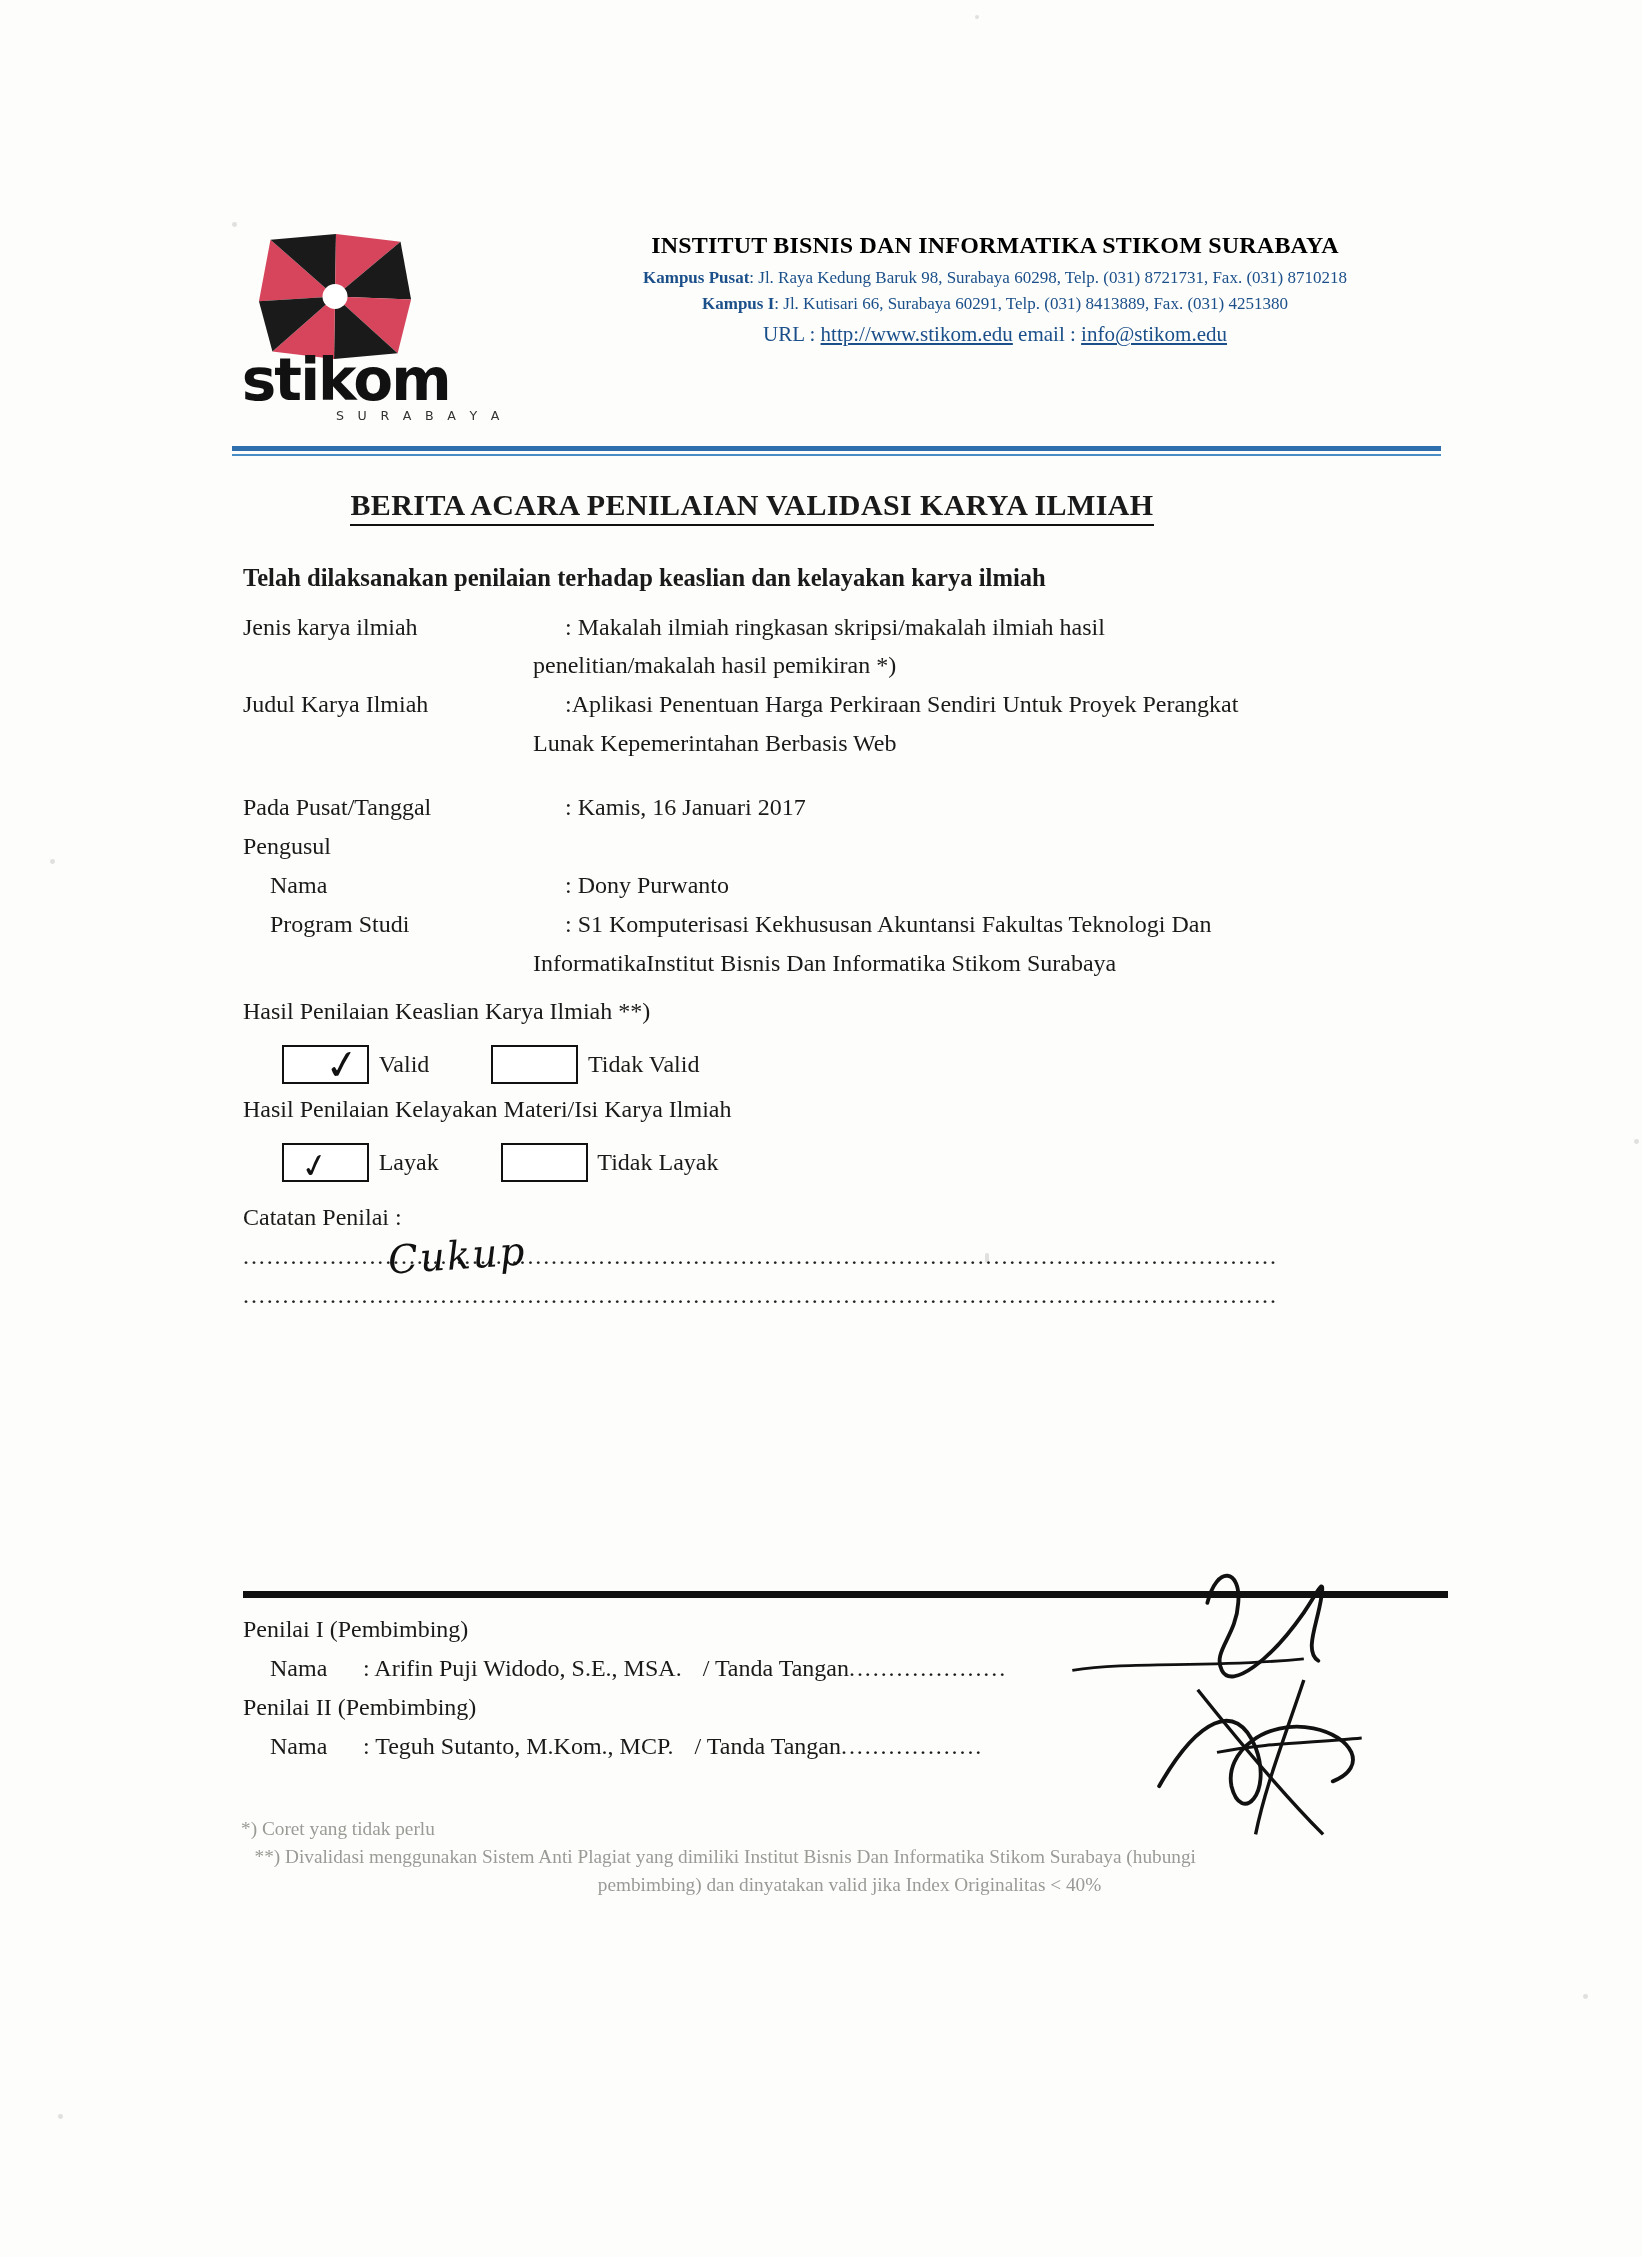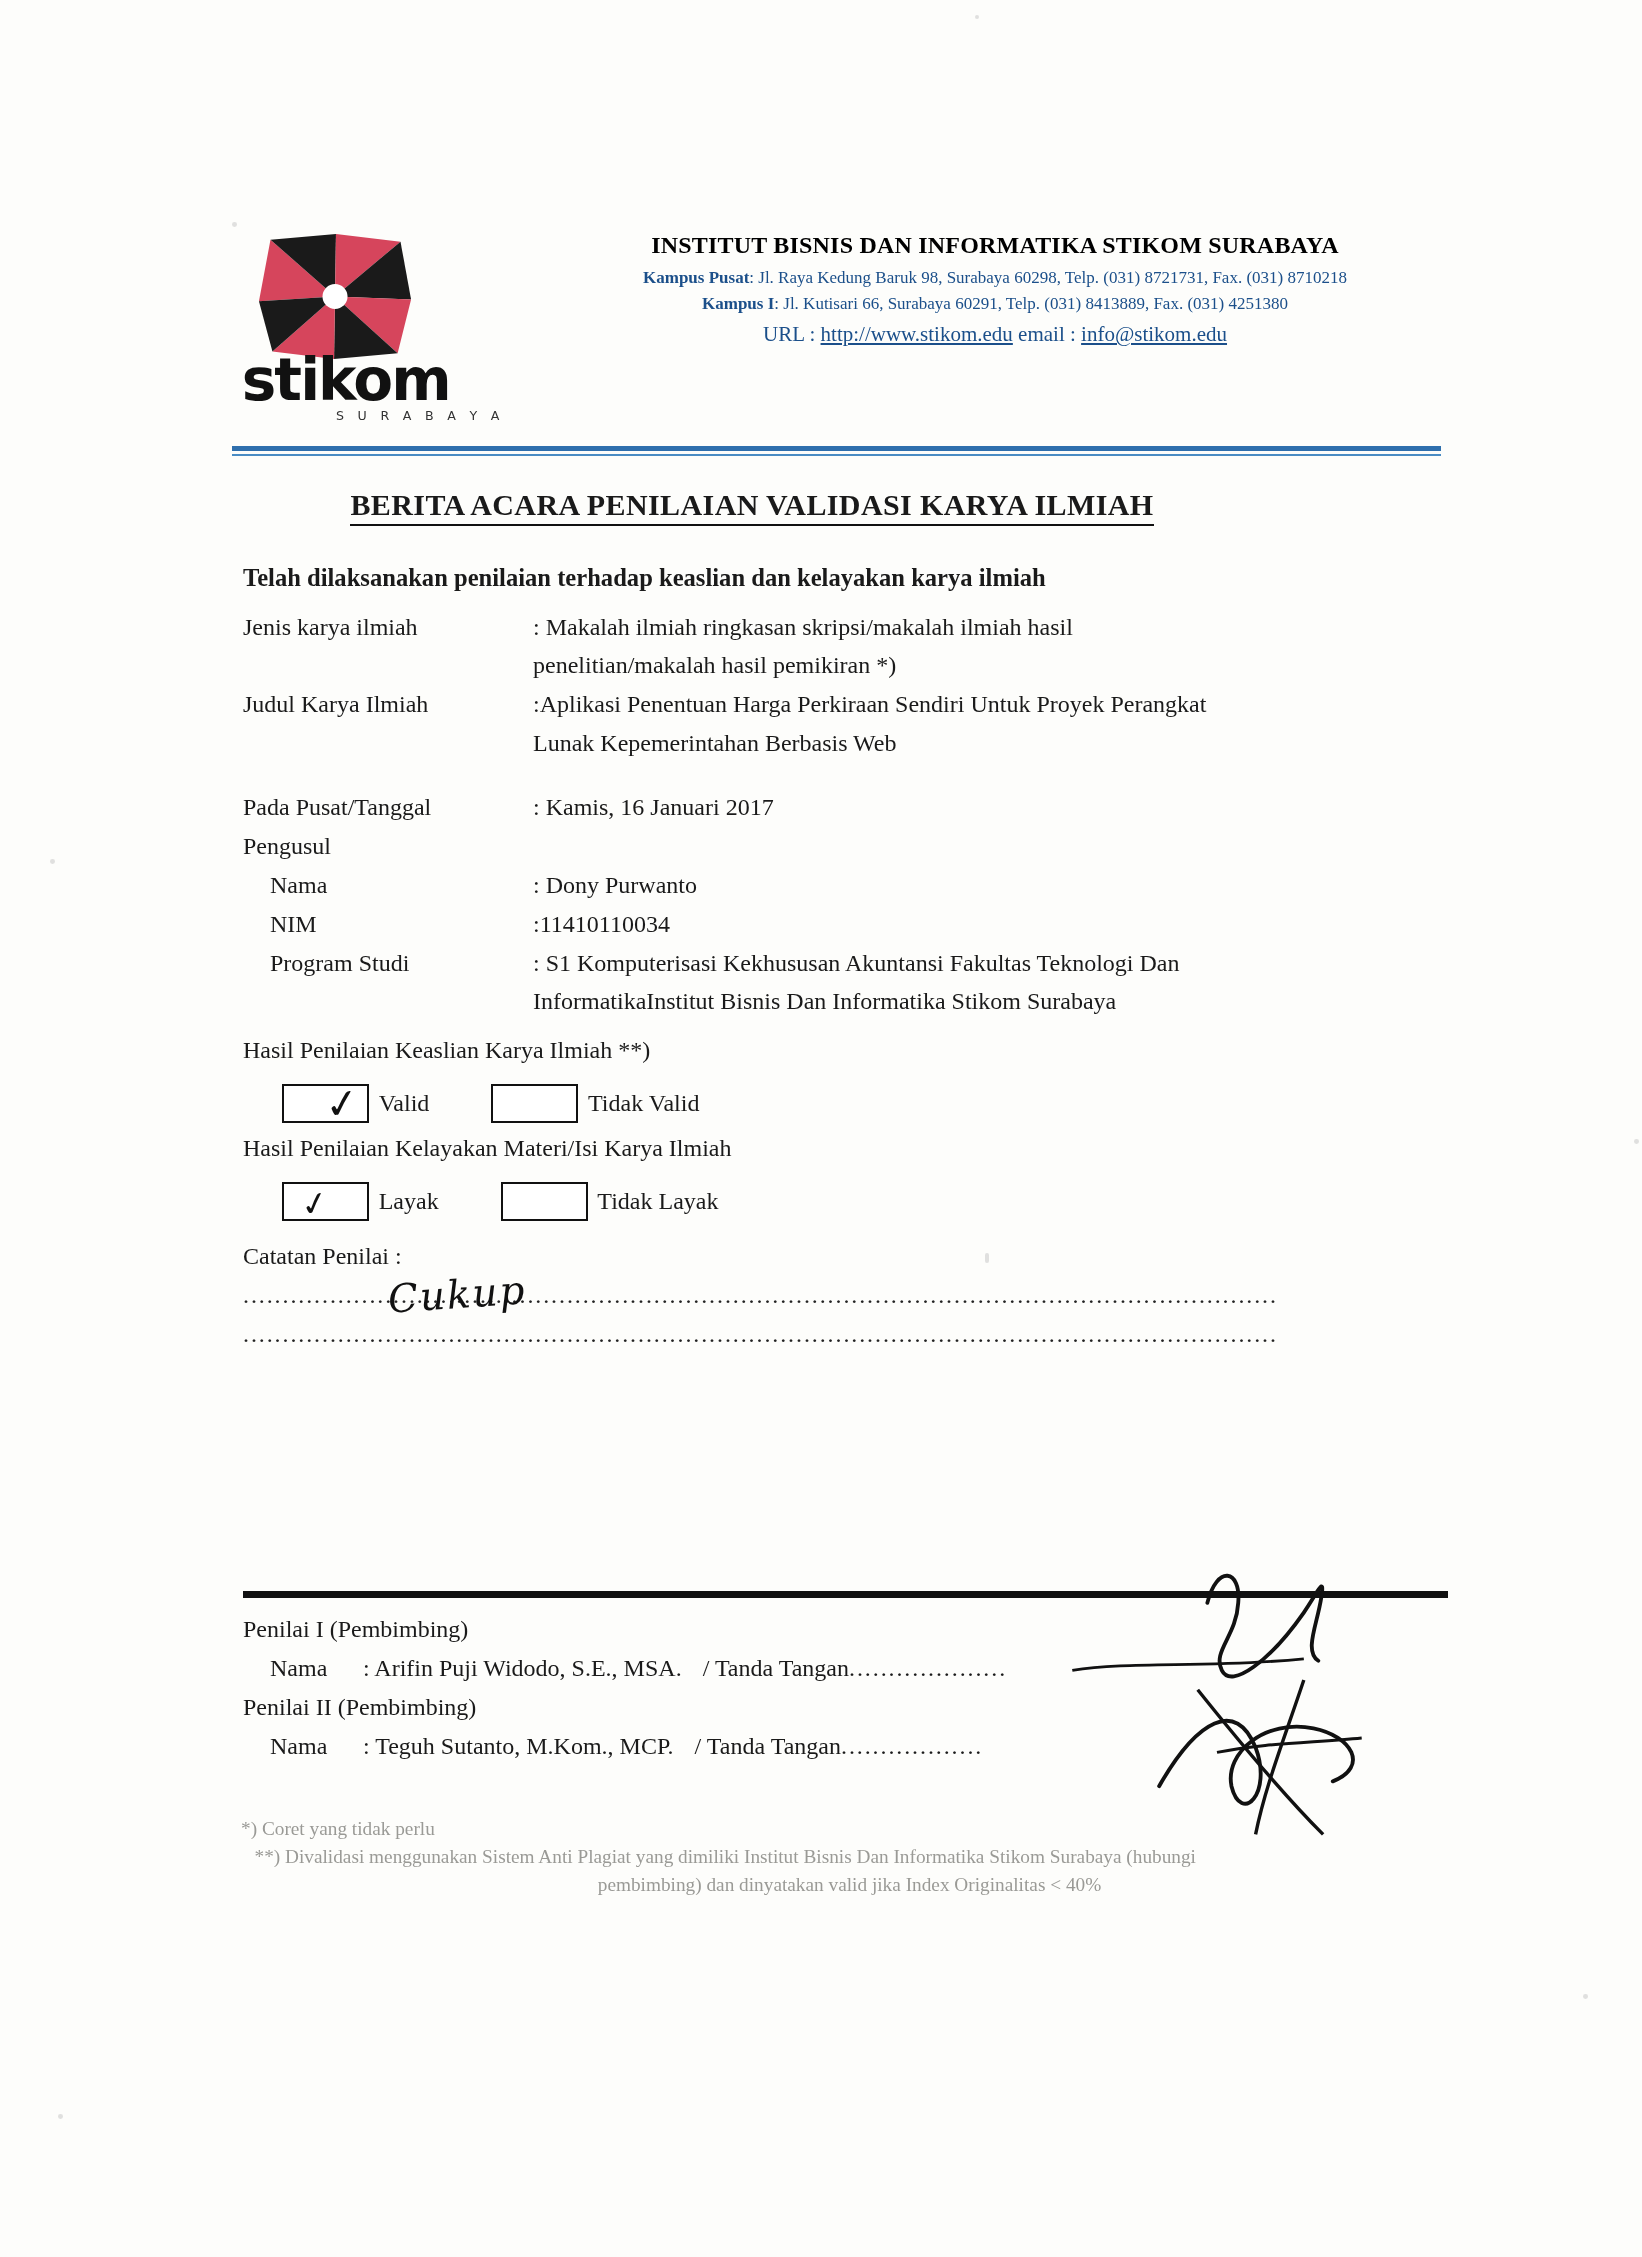--- a/index.html
+++ b/index.html
@@ -141,20 +141,21 @@
     line-height: 1.62;
   }
   .lead {
     font-weight: 700;
     font-size: 24.6px;
     margin-bottom: 9.7px;
   }
   .row {
     display: flex;
     align-items: flex-end;
+    gap: 32px;
   }
   .row .lbl {
     width: 290px;
     flex: 0 0 290px;
   }
   .row .lbl.indent { padding-left: 27px; width: 263px; flex: 0 0 263px; }
   .row .val { flex: 1; }
   .cont {
     padding-left: 290px;
   }
@@ -340,24 +341,20 @@
     <div class="row">
       <div class="lbl">Pengusul</div>
       <div class="val"></div>
     </div>
 
     <div class="row">
       <div class="lbl indent">Nama</div>
       <div class="val">: Dony Purwanto</div>
     </div>
 
-    <div class="row">
-      <div class="lbl indent">NIM</div>
-      <div class="val">:11410110034</div>
-    </div>
 
     <div class="row">
       <div class="lbl indent">Program Studi</div>
       <div class="val">: S1 Komputerisasi Kekhususan Akuntansi Fakultas Teknologi Dan</div>
     </div>
     <div class="cont">InformatikaInstitut Bisnis Dan Informatika Stikom Surabaya</div>
 
     <div class="section-line">Hasil Penilaian Keaslian Karya Ilmiah **)</div>
 
     <div class="check-row">

